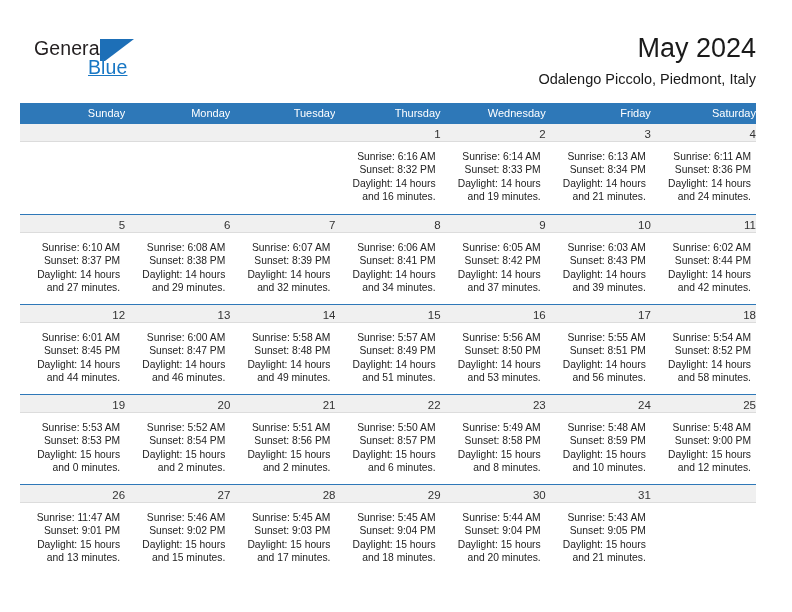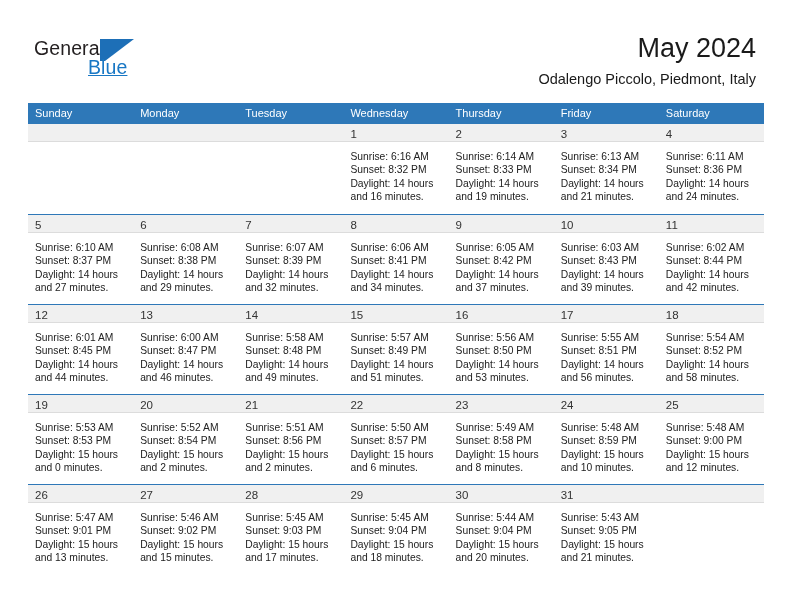--- a/index.html
+++ b/index.html
@@ -99,23 +99,24 @@
     margin-top: 6px;
     font-size: 14.5px;
     color: #1a1a1a;
     line-height: 18px;
     white-space: nowrap;
   }
 
   
   .calendar {
     position: absolute;
-    left: 28px;
+    left: 20px;
     top: 103px;
     width: 736px;
+    text-align: right;
   }
 
   .weekday-row {
     display: flex;
     width: 736px;
     height: 21px;
     background: #2e78b8;
   }
   .weekday-cell {
     flex: 1 1 0;
@@ -188,22 +189,22 @@
     </div>
 
   </div>
 
   <div class="calendar">
 
     <div class="weekday-row">
       <div class="weekday-cell">Sunday</div>
       <div class="weekday-cell">Monday</div>
       <div class="weekday-cell">Tuesday</div>
+      <div class="weekday-cell">Thursday</div>
       <div class="weekday-cell">Wednesday</div>
-      <div class="weekday-cell">Thursday</div>
       <div class="weekday-cell">Friday</div>
       <div class="weekday-cell">Saturday</div>
     </div>
 
     <div class="week-row first">
       <div class="day-cell">
         <div class="day-number-band"><span class="day-number"></span></div>
         <div class="day-body">
           <div class="day-line"></div>
           <div class="day-line"></div>
@@ -462,21 +463,21 @@
           <div class="day-line">Daylight: 15 hours</div>
           <div class="day-line">and 12 minutes.</div>
         </div>
       </div>
     </div>
 
     <div class="week-row">
       <div class="day-cell">
         <div class="day-number-band"><span class="day-number">26</span></div>
         <div class="day-body">
-          <div class="day-line">Sunrise: 5:47 AM</div>
+          <div class="day-line">Sunrise: 11:47 AM</div>
           <div class="day-line">Sunset: 9:01 PM</div>
           <div class="day-line">Daylight: 15 hours</div>
           <div class="day-line">and 13 minutes.</div>
         </div>
       </div>
       <div class="day-cell">
         <div class="day-number-band"><span class="day-number">27</span></div>
         <div class="day-body">
           <div class="day-line">Sunrise: 5:46 AM</div>
           <div class="day-line">Sunset: 9:02 PM</div>

